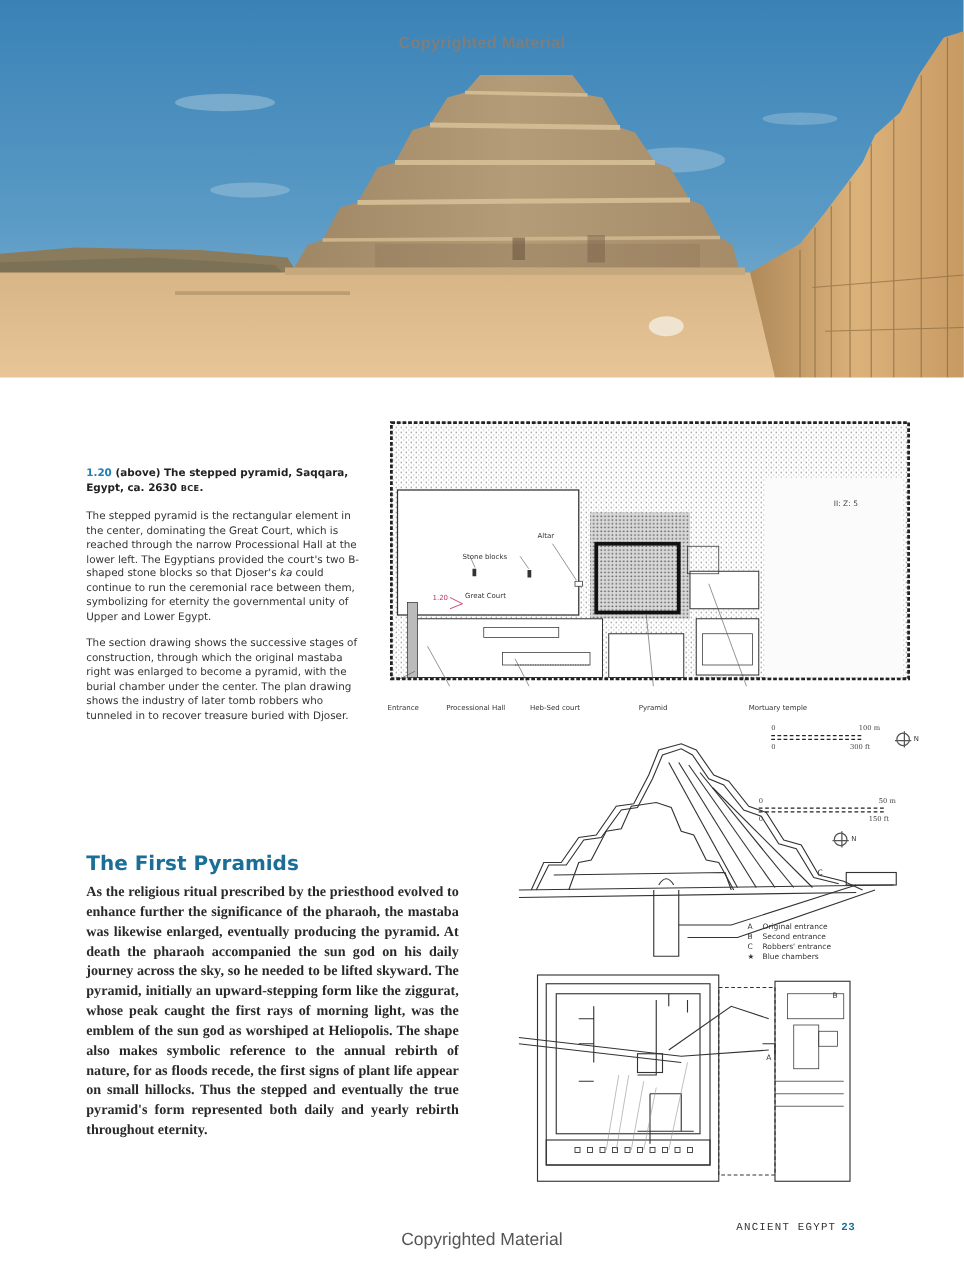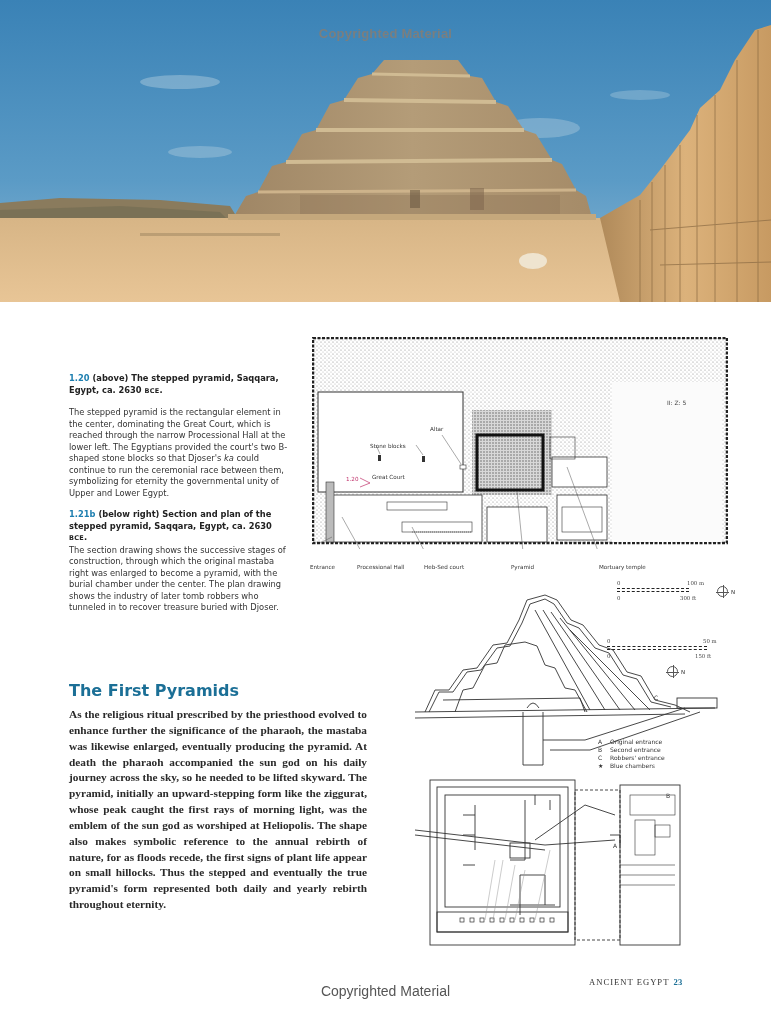--- a/index.html
+++ b/index.html
@@ -44,21 +44,21 @@
     .legend-key { width: 6px; display: inline-block; }
 
     .scale { position: absolute; font-family: "DejaVu Serif", serif; font-size: 5.4px; color: #444; }
     .scale .bar { position: absolute; height: 4px; border-top: 1.5px dashed #222; border-bottom: 1.5px dashed #222; }
     .compass { position: absolute; width: 11px; height: 11px; border: 1px solid #555; border-radius: 50%; }
     .compass::before { content: ""; position: absolute; left: 4.5px; top: -2px; width: 1px; height: 13px; background: #555; }
     .compass::after { content: ""; position: absolute; top: 4.5px; left: -2px; width: 13px; height: 1px; background: #555; }
     .compass-n { position: absolute; font-family: "DejaVu Sans", sans-serif; font-size: 5.5px; color: #333; }
 
     
-    .running-foot { position: absolute; left: 589px; top: 977px; font-family: Liberation Serif, serif;
+    .running-foot { position: absolute; left: 589px; top: 977px; font-family: Liberation Mono, monospace;
       font-size: 8.6px; letter-spacing: 1px; color: #333; }
     .running-foot .pg { color: #1b6f96; font-weight: bold; margin-left: 4px; letter-spacing: 0.3px; }
     .watermark-bottom { position: absolute; left: 0; top: 983px; width: 771px; text-align: center;
       font-family: "Liberation Sans", sans-serif; font-size: 14px; color: #555; }
   </style>
 </head>
 <body>
 
 <div class="photo">
   <svg width="771" height="302" viewBox="0 0 771 302">
@@ -132,23 +132,20 @@
 <div class="captions">
   <div class="caption">
     <div class="head">
       <span class="num">1.20</span><span>(above) The stepped pyramid, Saqqara, Egypt, ca. 2630</span> <span class="sc">BCE</span><span>.</span>
     </div>
   </div>
   <div class="caption">
     <div><span>The stepped pyramid is the rectangular element in the center, dominating the Great Court, which is reached through the narrow Processional Hall at the lower left. The Egyptians provided the court's two B-shaped stone blocks so that Djoser's </span><em>ka</em><span> could continue to run the ceremonial race between them, symbolizing for eternity the governmental unity of Upper and Lower Egypt.</span></div>
   </div>
   <div class="caption">
-    <div class="head">
-      <span class="num">1.21b</span><span>(below right) Section and plan of the stepped pyramid, Saqqara, Egypt, ca. 2630</span> <span class="sc">BCE</span><span>.</span>
-    </div>
     <div>The section drawing shows the successive stages of construction, through which the original mastaba right was enlarged to become a pyramid, with the burial chamber under the center. The plan drawing shows the industry of later tomb robbers who tunneled in to recover treasure buried with Djoser.</div>
   </div>
 </div>
 
 <h2 class="section-title">The First Pyramids</h2>
 <div class="body-text">
   <p>As the religious ritual prescribed by the priesthood evolved to enhance further the significance of the pharaoh, the mastaba was likewise enlarged, eventually producing the pyramid. At death the pharaoh accompanied the sun god on his daily journey across the sky, so he needed to be lifted skyward. The pyramid, initially an upward-stepping form like the ziggurat, whose peak caught the first rays of morning light, was the emblem of the sun god as worshiped at Heliopolis. The shape also makes symbolic reference to the annual rebirth of nature, for as floods recede, the first signs of plant life appear on small hillocks. Thus the stepped and eventually the true pyramid's form represented both daily and yearly rebirth throughout eternity.</p>
 </div>
 
 <div class="plan">

